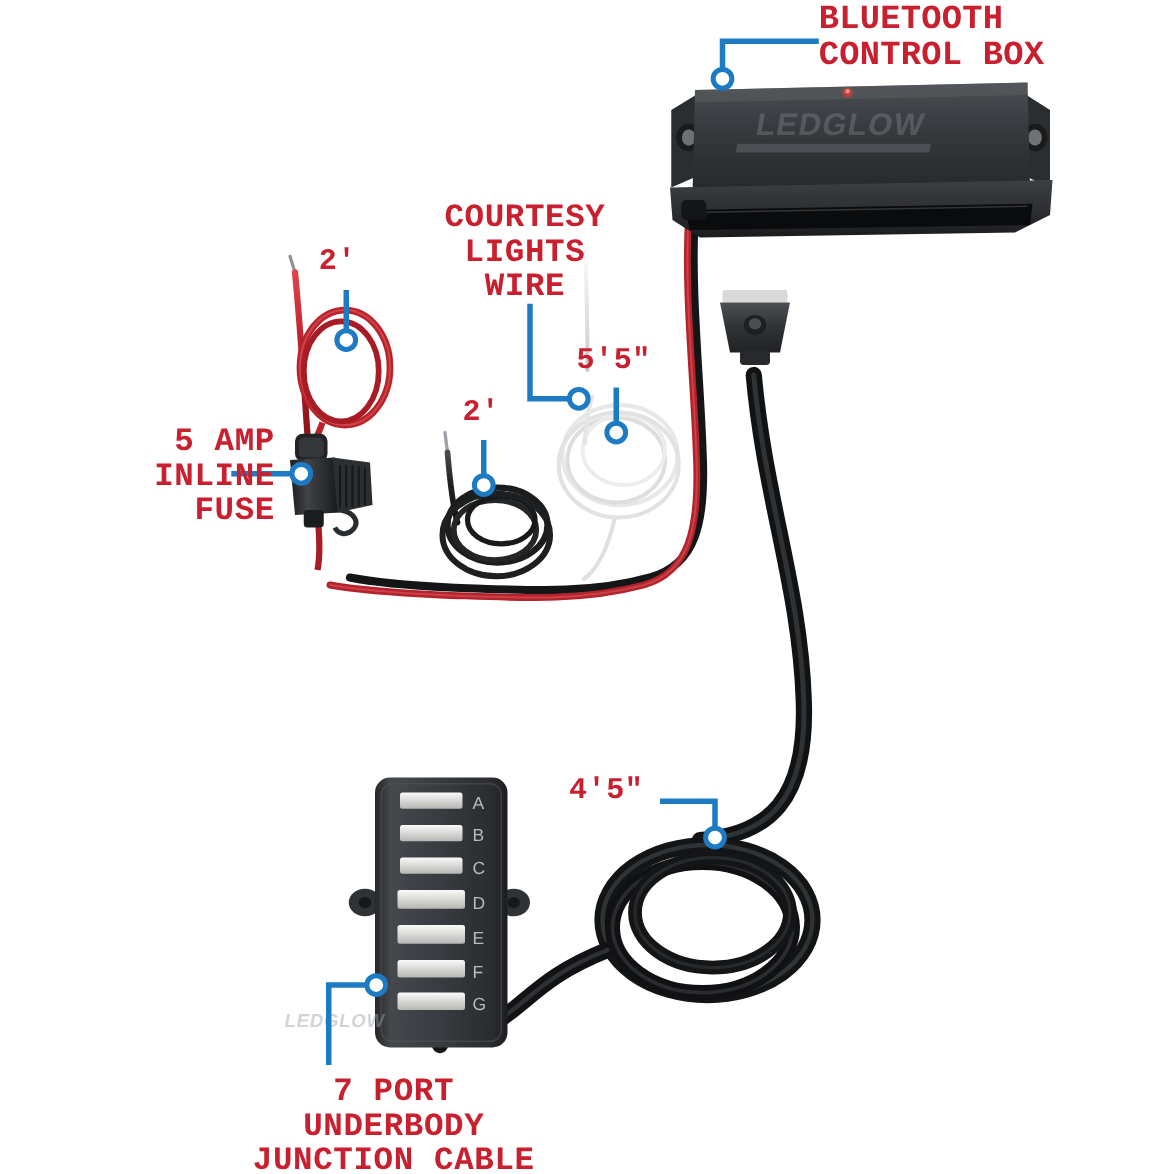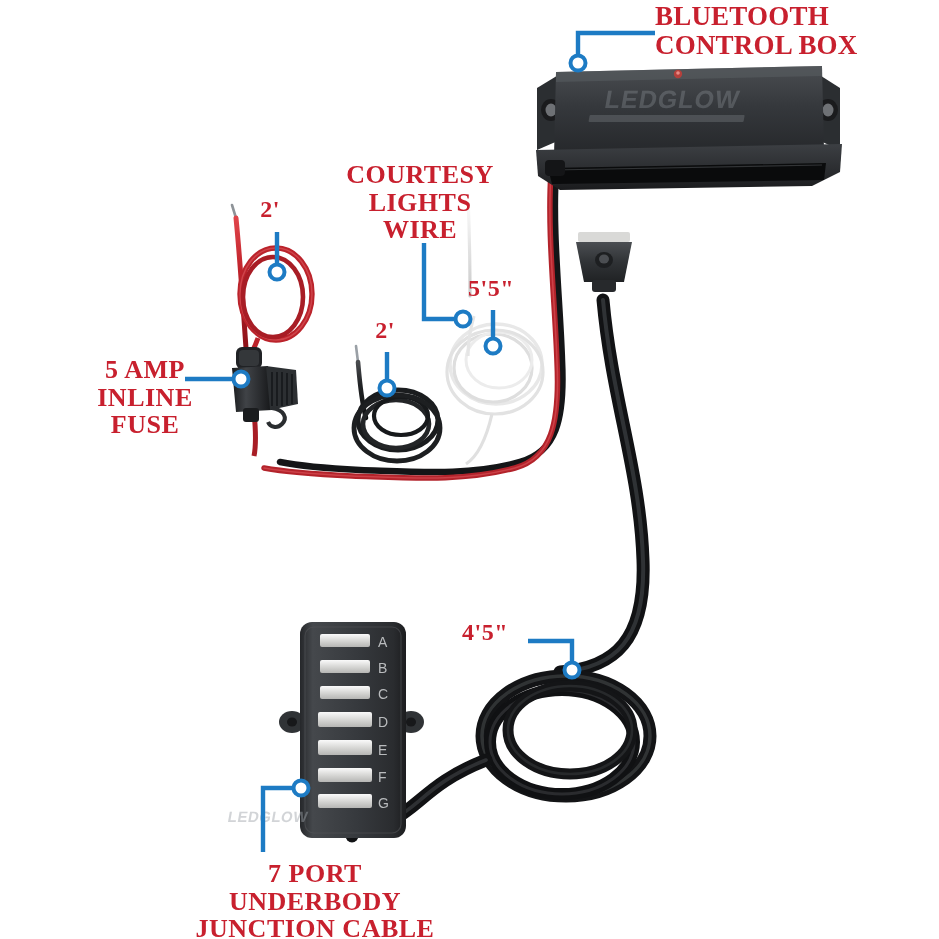--- a/index.html
+++ b/index.html
@@ -7,36 +7,36 @@
   body{
     font-family:"Liberation Sans", sans-serif;
     width:939px;height:939px;overflow:hidden;position:relative;
   }
   #stage{position:relative;width:939px;height:939px;background:#fff;}
   #art{position:absolute;top:0;left:0;width:939px;height:939px;}
   .lbl{
     position:absolute;
     color:#C8202E;
     font-weight:bold;
-    font-family:Liberation Serif, serif;
+    font-family:Liberation Mono, monospace;
     letter-spacing:0.5px;
     line-height:1.06;
     text-transform:uppercase;
     white-space:pre-line;
     -webkit-font-smoothing:antialiased;
   }
   .lbl.big{font-size:27px;letter-spacing:0.2px;}
   .lbl.mid{font-size:26px;}
   .lbl.small{font-size:24px;}
   .ta-c{text-align:center;}
   .ta-l{text-align:left;}
   
   #lbl-bt   {left:655px;top:2px;width:260px;}
   #lbl-cw   {left:330px;top:161px;width:180px;text-align:center;}
-  #lbl-fuse {left:70px;top:356px;width:150px;}
+  #lbl-fuse {left:70px;top:340px;width:150px;text-align:right;}
   #lbl-2a   {left:240px;top:197px;width:60px;}
   #lbl-2b   {left:355px;top:318px;width:60px;}
   #lbl-55   {left:446px;top:276px;width:90px;}
   #lbl-45   {left:440px;top:620px;width:90px;}
   #lbl-jc   {left:165px;top:860px;width:300px;}
 </style>
 </head>
 <body>
 
 <div id="stage">

